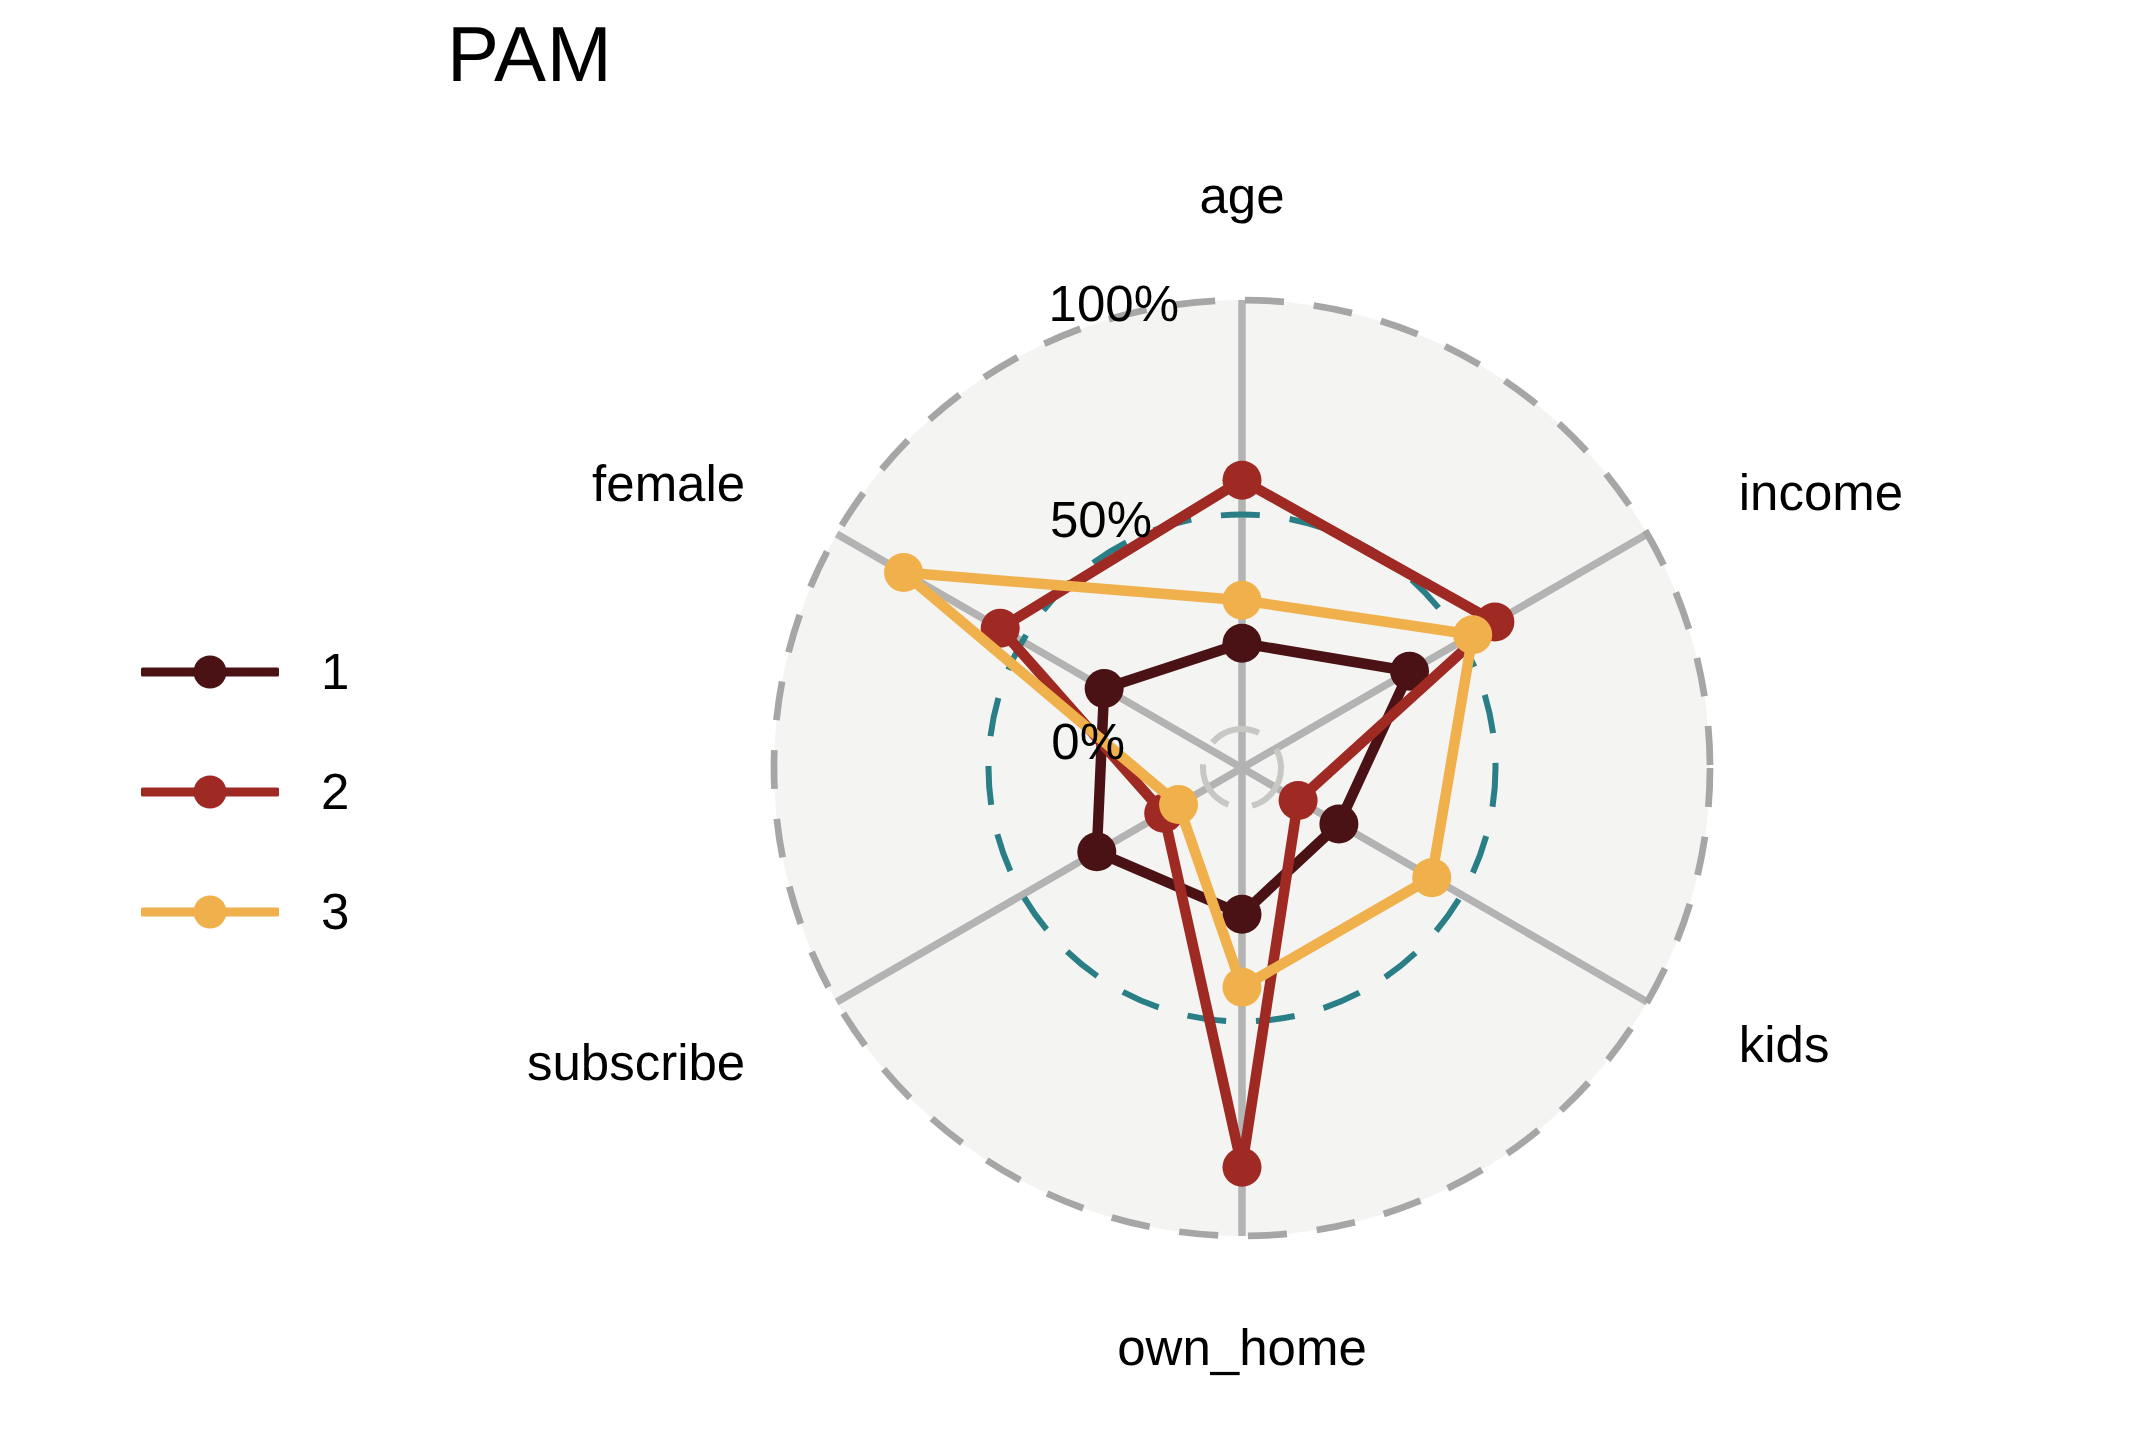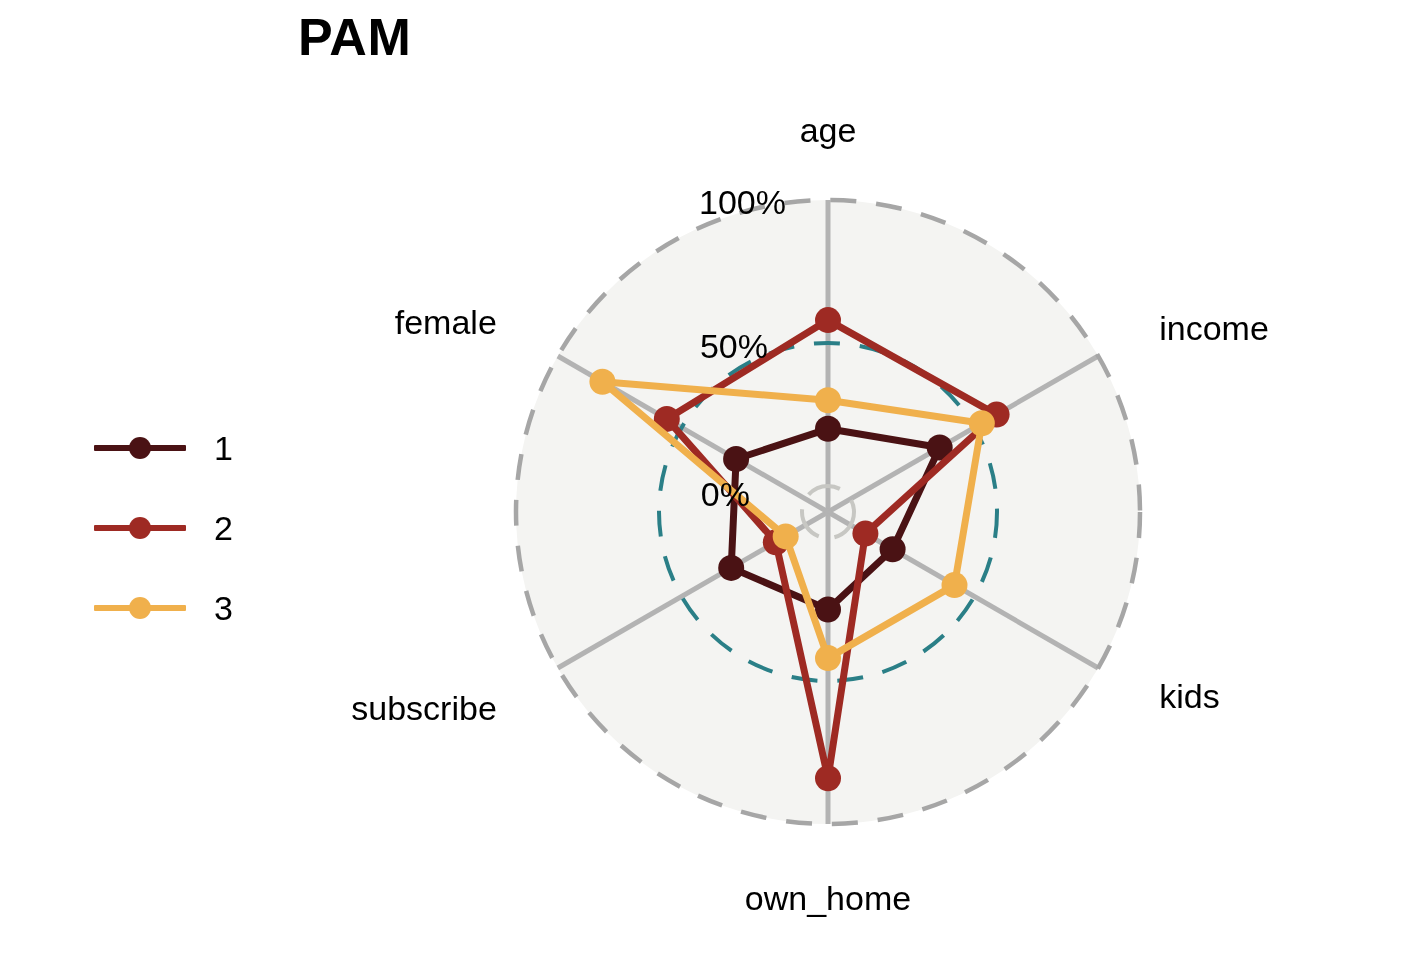--- a/index.html
+++ b/index.html
@@ -21,21 +21,21 @@
     left: 0; top: 0;
     width: 1420px;
     height: 960px;
   }
   .page-title {
     position: absolute;
     left: 298px;
     top: 6px;
     font-size: 52px;
     line-height: 62px;
-    font-weight: 700;
+    font-weight: 400;
     color: #000000;
     letter-spacing: 0.5px;
     white-space: nowrap;
   }
   #plot-svg {
     position: absolute;
     left: 0;
     top: 0;
     width: 1420px;
     height: 960px;

